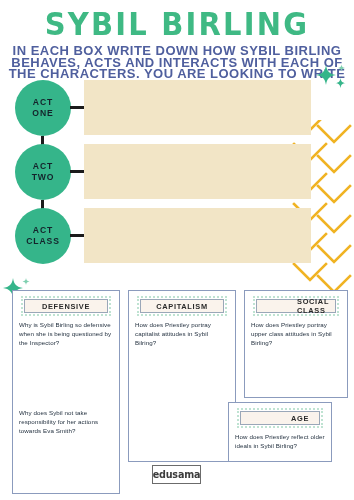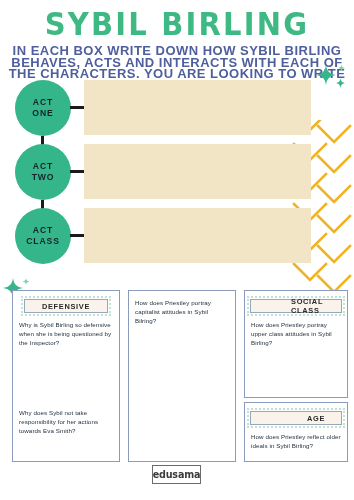--- a/index.html
+++ b/index.html
@@ -132,44 +132,44 @@
     left: 0;
     width: 354px;
     height: 190px;
   }
   .qcol {
     position: absolute;
     border: 1.2px solid #8b9bbd;
     background: #ffffff;
     box-sizing: border-box;
   }
-  .qcol.c1 { left: 12px;  top: 0;   width: 108px; height: 172px; }
+  .qcol.c1 { left: 12px;  top: 0;   width: 108px; height: 204px; }
   .qcol.c2 { left: 128px; top: 0;   width: 108px; height: 172px; }
   .qcol.c3 { left: 244px; top: 0;   width: 104px; height: 108px; }
-  .qcol.c4 { left: 244px; top: 112px; width: 104px; height: 60px; }
+  .qcol.c4 { left: 228px; top: 112px; width: 104px; height: 60px; }
 
   .cat-chip {
     position: relative;
     margin: 8px auto 0;
     width: 84px;
     height: 14px;
     background: #faf3ec;
     border: 1.1px solid #9aa7b8;
     box-sizing: border-box;
     display: flex;
     align-items: center;
     justify-content: center;
     font-size: 7.4px;
     font-weight: bold;
     letter-spacing: 0.7px;
     color: #2a2a2a;
     outline: 2.2px dotted #bfe3d2;
     outline-offset: 1.5px;
   }
-  .qcol.c3 .cat-chip, .qcol.c4 .cat-chip { width: 92px; padding-left: 40px; }
+  .qcol.c3 .cat-chip, .qcol.c4 .cat-chip { width: 80px; padding-left: 40px; }
 
   .question {
     margin: 7px 6px 0 6px;
     font-size: 6.2px;
     line-height: 9.2px;
     color: #1d2b3a;
     letter-spacing: 0.08px;
   }
   .question.second { margin-top: 60px; }
 
@@ -268,20 +268,21 @@
 
 <div class="bottom-area">
 
   <div class="qcol c1">
     <div class="cat-chip">DEFENSIVE</div>
     <div class="question">Why is Sybil Birling so defensive when she is being questioned by the Inspector?</div>
     <div class="question second">Why does Sybil not take responsibility for her actions towards Eva Smith?</div>
   </div>
 
   <div class="qcol c2">
+    <div class="cat-chip">CAPITALISM</div>
     <div class="question">How does Priestley portray capitalist attitudes in Sybil Bilring?</div>
   </div>
 
   <div class="qcol c3">
     <div class="cat-chip">SOCIAL CLASS</div>
     <div class="question">How does Priestley portray upper class attitudes in Sybil Birling?</div>
   </div>
 
   <div class="qcol c4">
     <div class="cat-chip">AGE</div>

